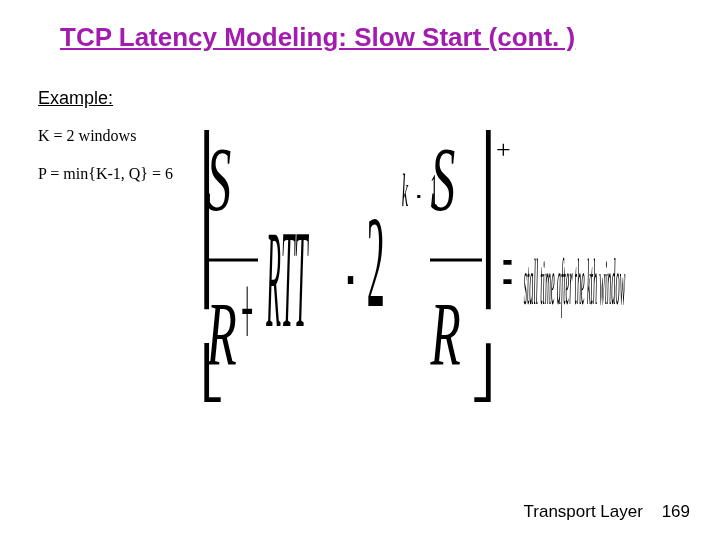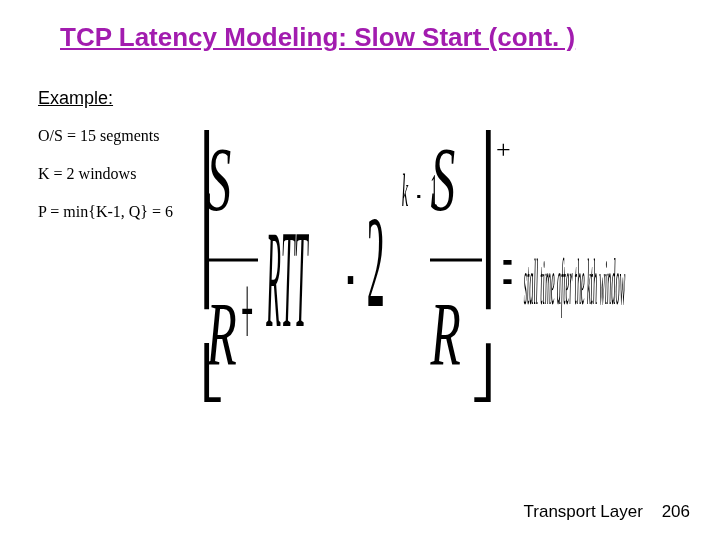--- a/index.html
+++ b/index.html
@@ -58,21 +58,20 @@
       margin-left: 14px;
     }
   </style>
 </head>
 <body>
 
 <div class="title">TCP Latency Modeling: Slow Start (cont. )</div>
 
 <div class="left-col">
   <div class="example-label">Example:</div>
-  <div class="body-line">O/S  = 15 segments</div>
   <div class="body-line">K = 2 windows</div>
   <div class="body-line">P = min{K-1, Q} = 6</div>
 </div>
 
 <div class="equation-area">
   <svg class="eq-svg" viewBox="0 0 500 280">
 
     <g>
       <text x="0" y="30" font-size="50" transform="scale(1,5.5) translate(0,-10)">⎡</text>
       <text x="0" y="260" font-size="50">⎣</text>
@@ -108,14 +107,14 @@
 
     <text x="296" y="28" font-size="26">+</text>
 
     <text x="300" y="150" font-size="32" transform="scale(0.55,3.0) translate(250,-92)">=</text>
     <text x="322" y="150" font-size="22" font-style="italic" transform="scale(0.38,3.0) translate(530,-92)">stall time after the kth window</text>
   </svg>
 </div>
 
 <div class="footer">
   <span>Transport Layer</span>
-  <span class="footer-num">206</span>
+  <span class="footer-num">169</span>
 </div>
 
 </body></html>

